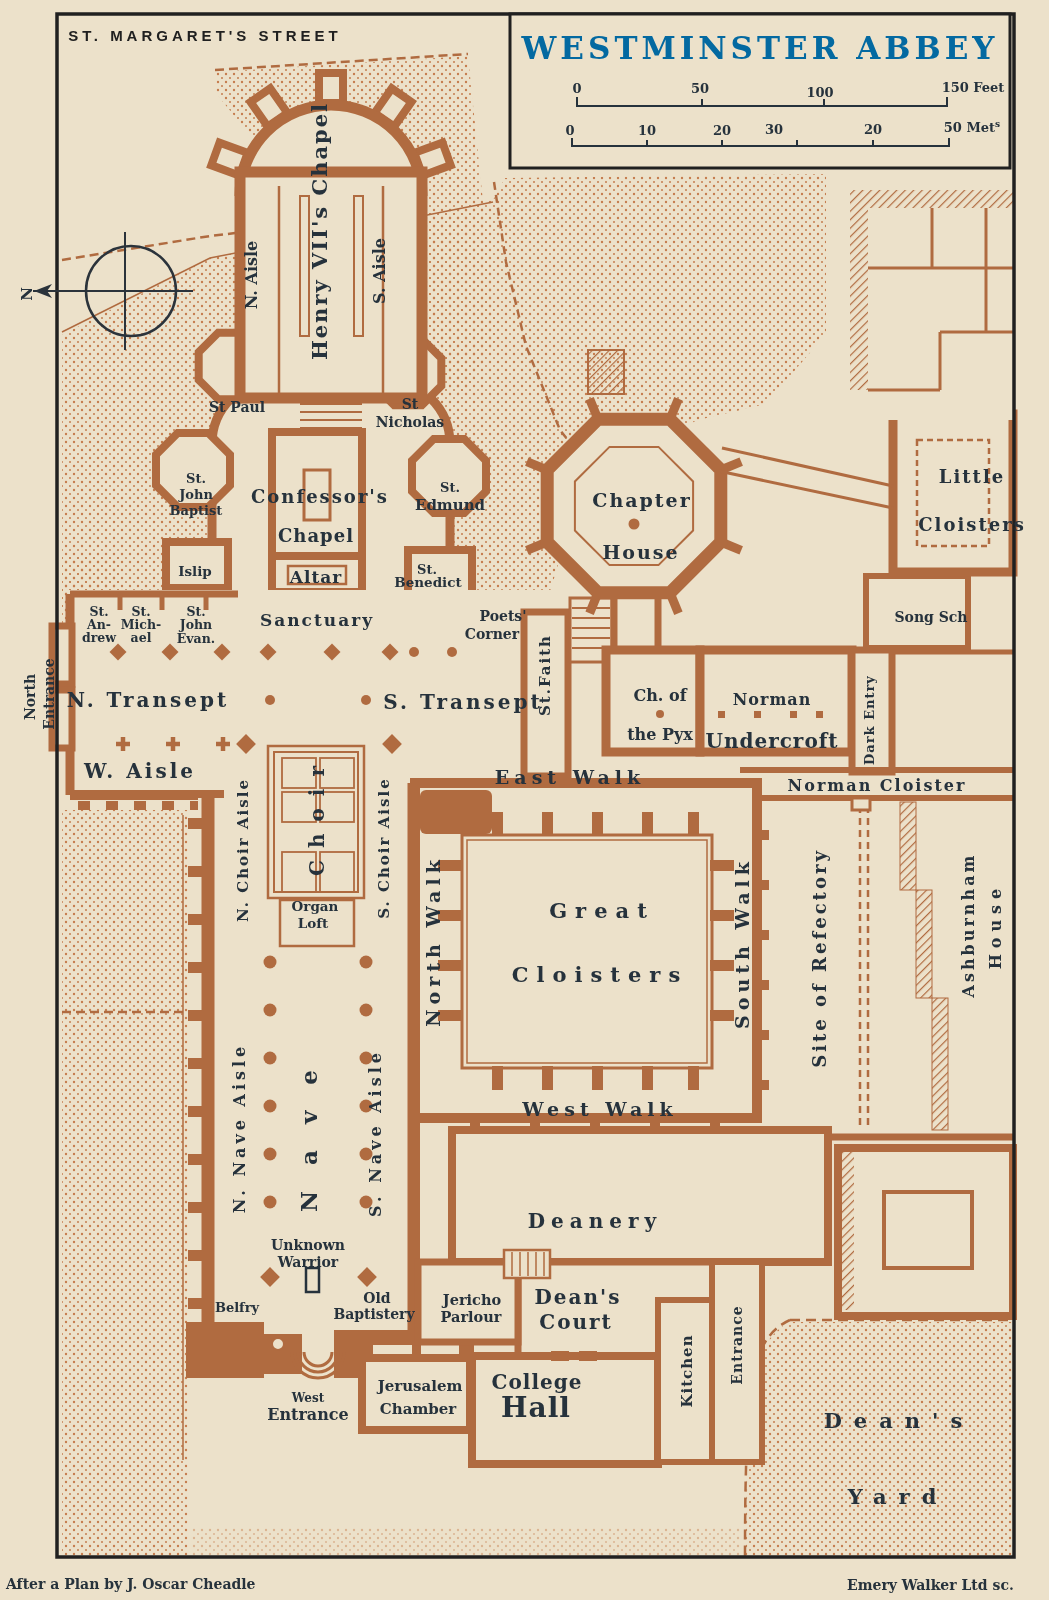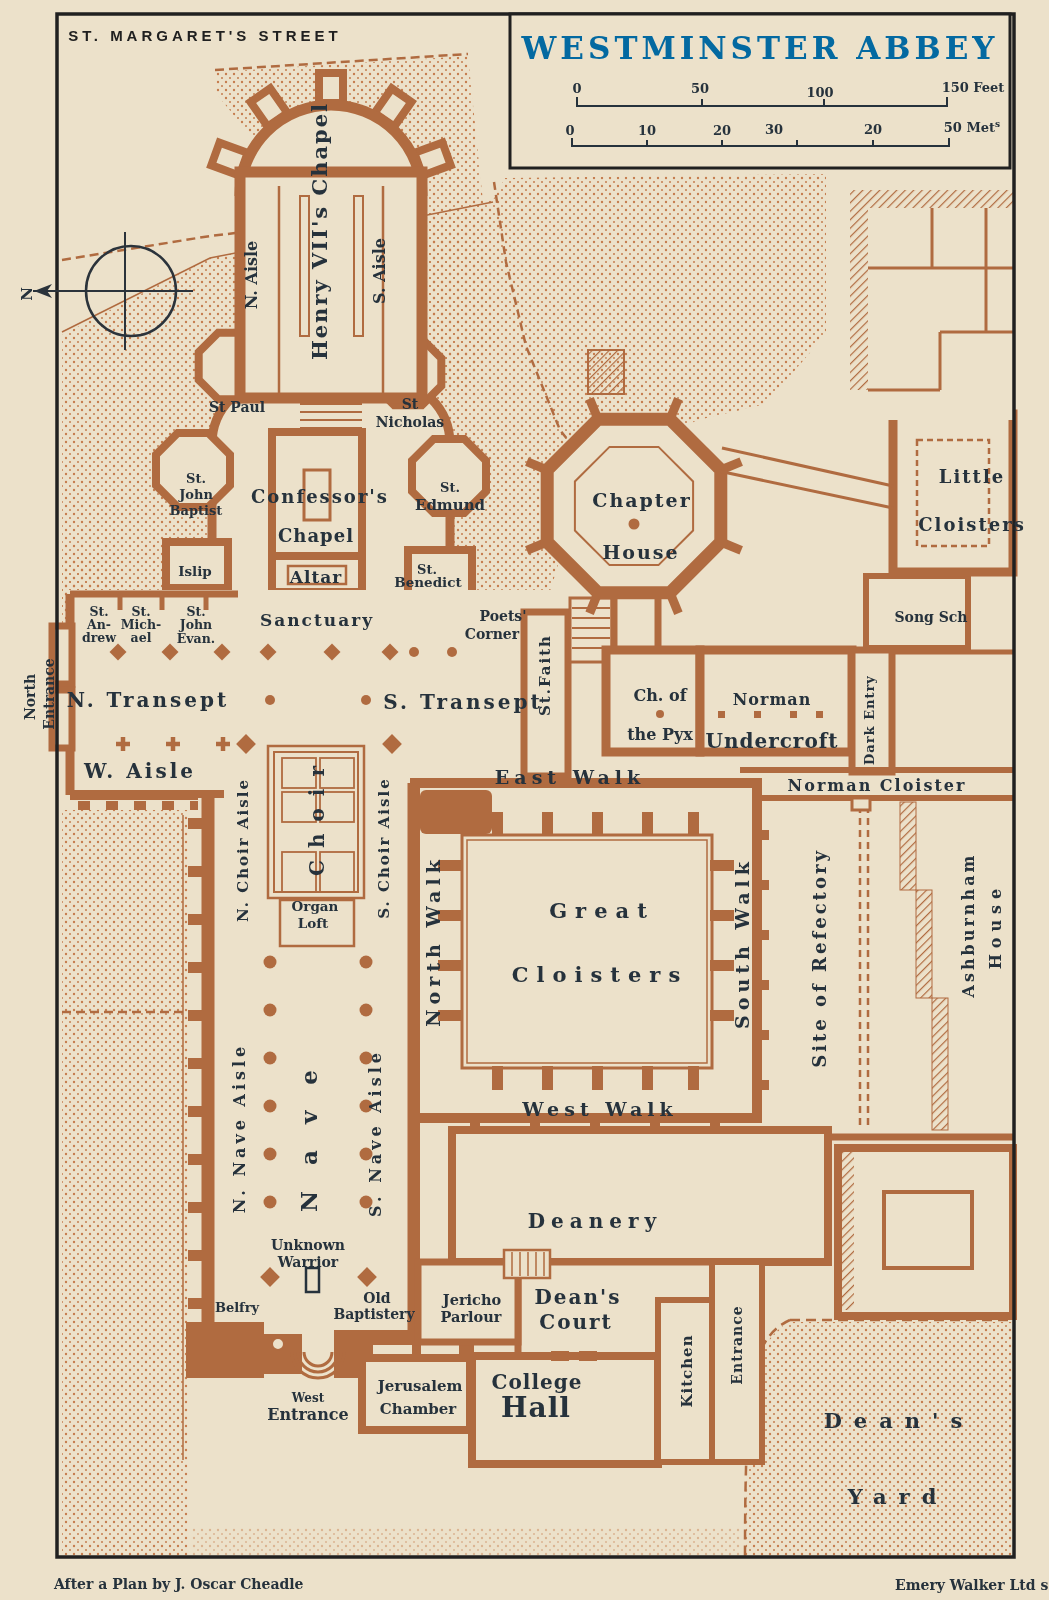--- a/index.html
+++ b/index.html
@@ -4,21 +4,21 @@
 <style>
   html,body{margin:0;padding:0;background:#ece1ca;}
   #map{position:relative;width:1049px;height:1600px;background:#ece1ca;overflow:hidden;
        font-family:"DejaVu Serif",serif;}
   #plan-svg{position:absolute;left:0;top:0;}
   #labels{position:absolute;left:0;top:0;width:100%;height:100%;}
   .lbl{position:absolute;transform:translate(-50%,-50%);white-space:nowrap;line-height:1;
        font-family:"DejaVu Serif",serif;font-weight:bold;color:#26323c;}
   .v{transform:translate(-50%,-50%) rotate(-90deg);}
   .sans{font-family:"Liberation Sans",sans-serif;}
-  .al{transform:translate(0,-50%);margin-left:48px;}
+  .al{transform:translate(0,-50%);}
   .title{color:#0369a1;}
   .num{font-weight:bold;}
 </style>
 </head>
 <body>
 
 <div id="map">
 
 <svg id="plan-svg" width="1049" height="1600" viewBox="0 0 1049 1600">
   <defs>

